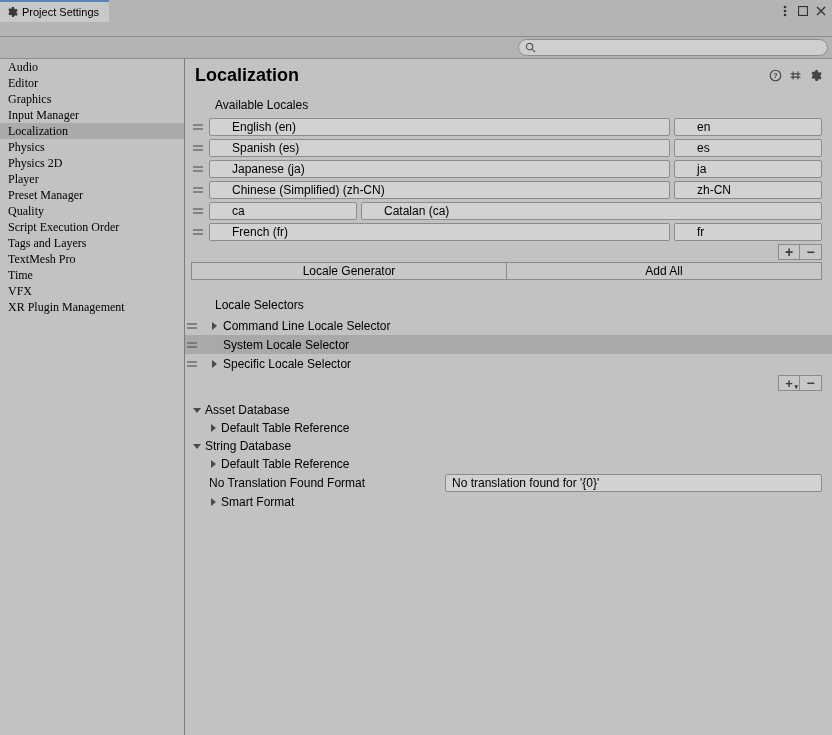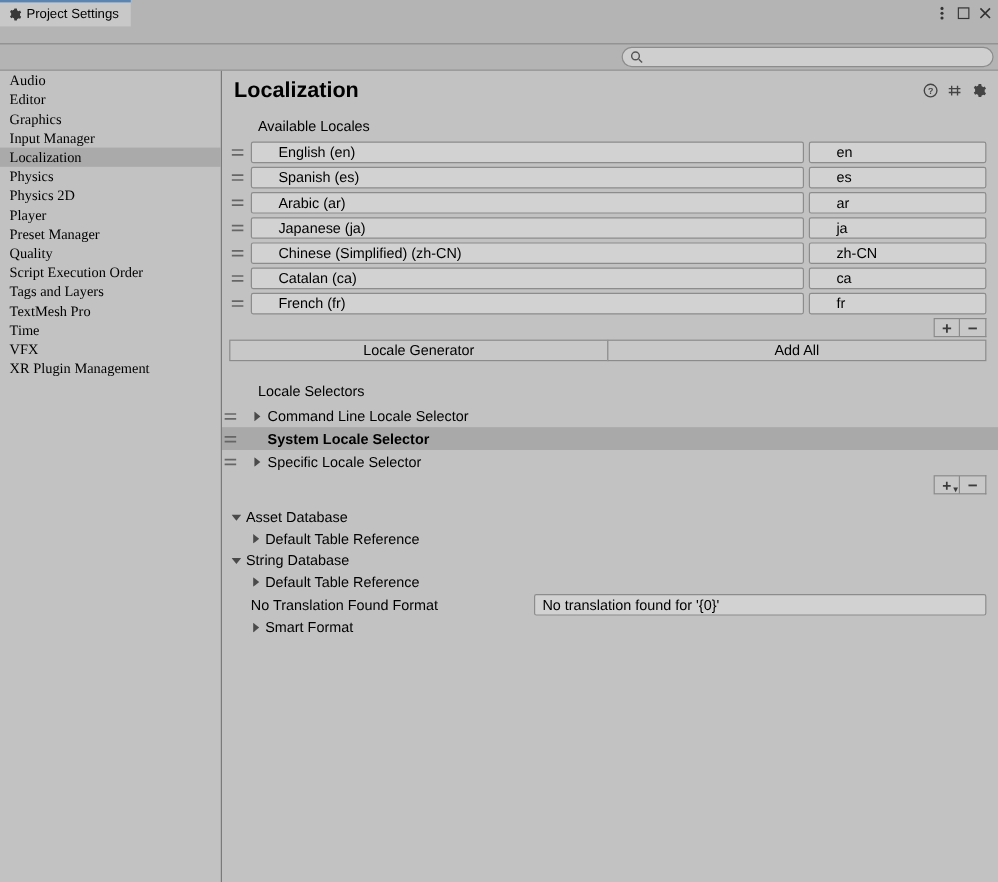--- a/index.html
+++ b/index.html
@@ -190,21 +190,20 @@
   .dual-btn + .dual-btn { border-left: 1px solid #8b8b8b; margin-left:-1px;}
   .selector-row {
     display:flex;
     align-items:center;
     height: 19px;
     gap:4px;
     padding-right:10px;
   }
   .selector-row.selected {
     background: #aaa9a9;
-    font-weight: bold;
   }
   .selector-row .arrow {
     width:10px;
     display:flex;align-items:center;justify-content:center;
     margin-left:6px;
   }
   .foldout {
     display:flex;
     align-items:center;
     gap:4px;
@@ -344,52 +343,42 @@
           <div class="txt-field locale-name">Spanish (es)</div>
           <div class="txt-field locale-code">es</div>
         </div>
         <div class="row">
           <span class="drag-handle">
             <svg width="10" height="10" viewBox="0 0 10 10">
               <line x1="0" y1="3" x2="10" y2="3" stroke="#666" stroke-width="1.4"></line>
               <line x1="0" y1="7" x2="10" y2="7" stroke="#666" stroke-width="1.4"></line>
             </svg>
           </span>
-          <div class="txt-field locale-name">Arabic (ar)</div>
-          <div class="txt-field locale-code">ar</div>
-        </div>
-        <div class="row">
-          <span class="drag-handle">
-            <svg width="10" height="10" viewBox="0 0 10 10">
-              <line x1="0" y1="3" x2="10" y2="3" stroke="#666" stroke-width="1.4"></line>
-              <line x1="0" y1="7" x2="10" y2="7" stroke="#666" stroke-width="1.4"></line>
-            </svg>
-          </span>
           <div class="txt-field locale-name">Japanese (ja)</div>
           <div class="txt-field locale-code">ja</div>
         </div>
         <div class="row">
           <span class="drag-handle">
             <svg width="10" height="10" viewBox="0 0 10 10">
               <line x1="0" y1="3" x2="10" y2="3" stroke="#666" stroke-width="1.4"></line>
               <line x1="0" y1="7" x2="10" y2="7" stroke="#666" stroke-width="1.4"></line>
             </svg>
           </span>
           <div class="txt-field locale-name">Chinese (Simplified) (zh-CN)</div>
           <div class="txt-field locale-code">zh-CN</div>
         </div>
         <div class="row">
           <span class="drag-handle">
             <svg width="10" height="10" viewBox="0 0 10 10">
               <line x1="0" y1="3" x2="10" y2="3" stroke="#666" stroke-width="1.4"></line>
               <line x1="0" y1="7" x2="10" y2="7" stroke="#666" stroke-width="1.4"></line>
             </svg>
           </span>
+          <div class="txt-field locale-code">ca</div>
           <div class="txt-field locale-name">Catalan (ca)</div>
-          <div class="txt-field locale-code">ca</div>
         </div>
         <div class="row">
           <span class="drag-handle">
             <svg width="10" height="10" viewBox="0 0 10 10">
               <line x1="0" y1="3" x2="10" y2="3" stroke="#666" stroke-width="1.4"></line>
               <line x1="0" y1="7" x2="10" y2="7" stroke="#666" stroke-width="1.4"></line>
             </svg>
           </span>
           <div class="txt-field locale-name">French (fr)</div>
           <div class="txt-field locale-code">fr</div>

